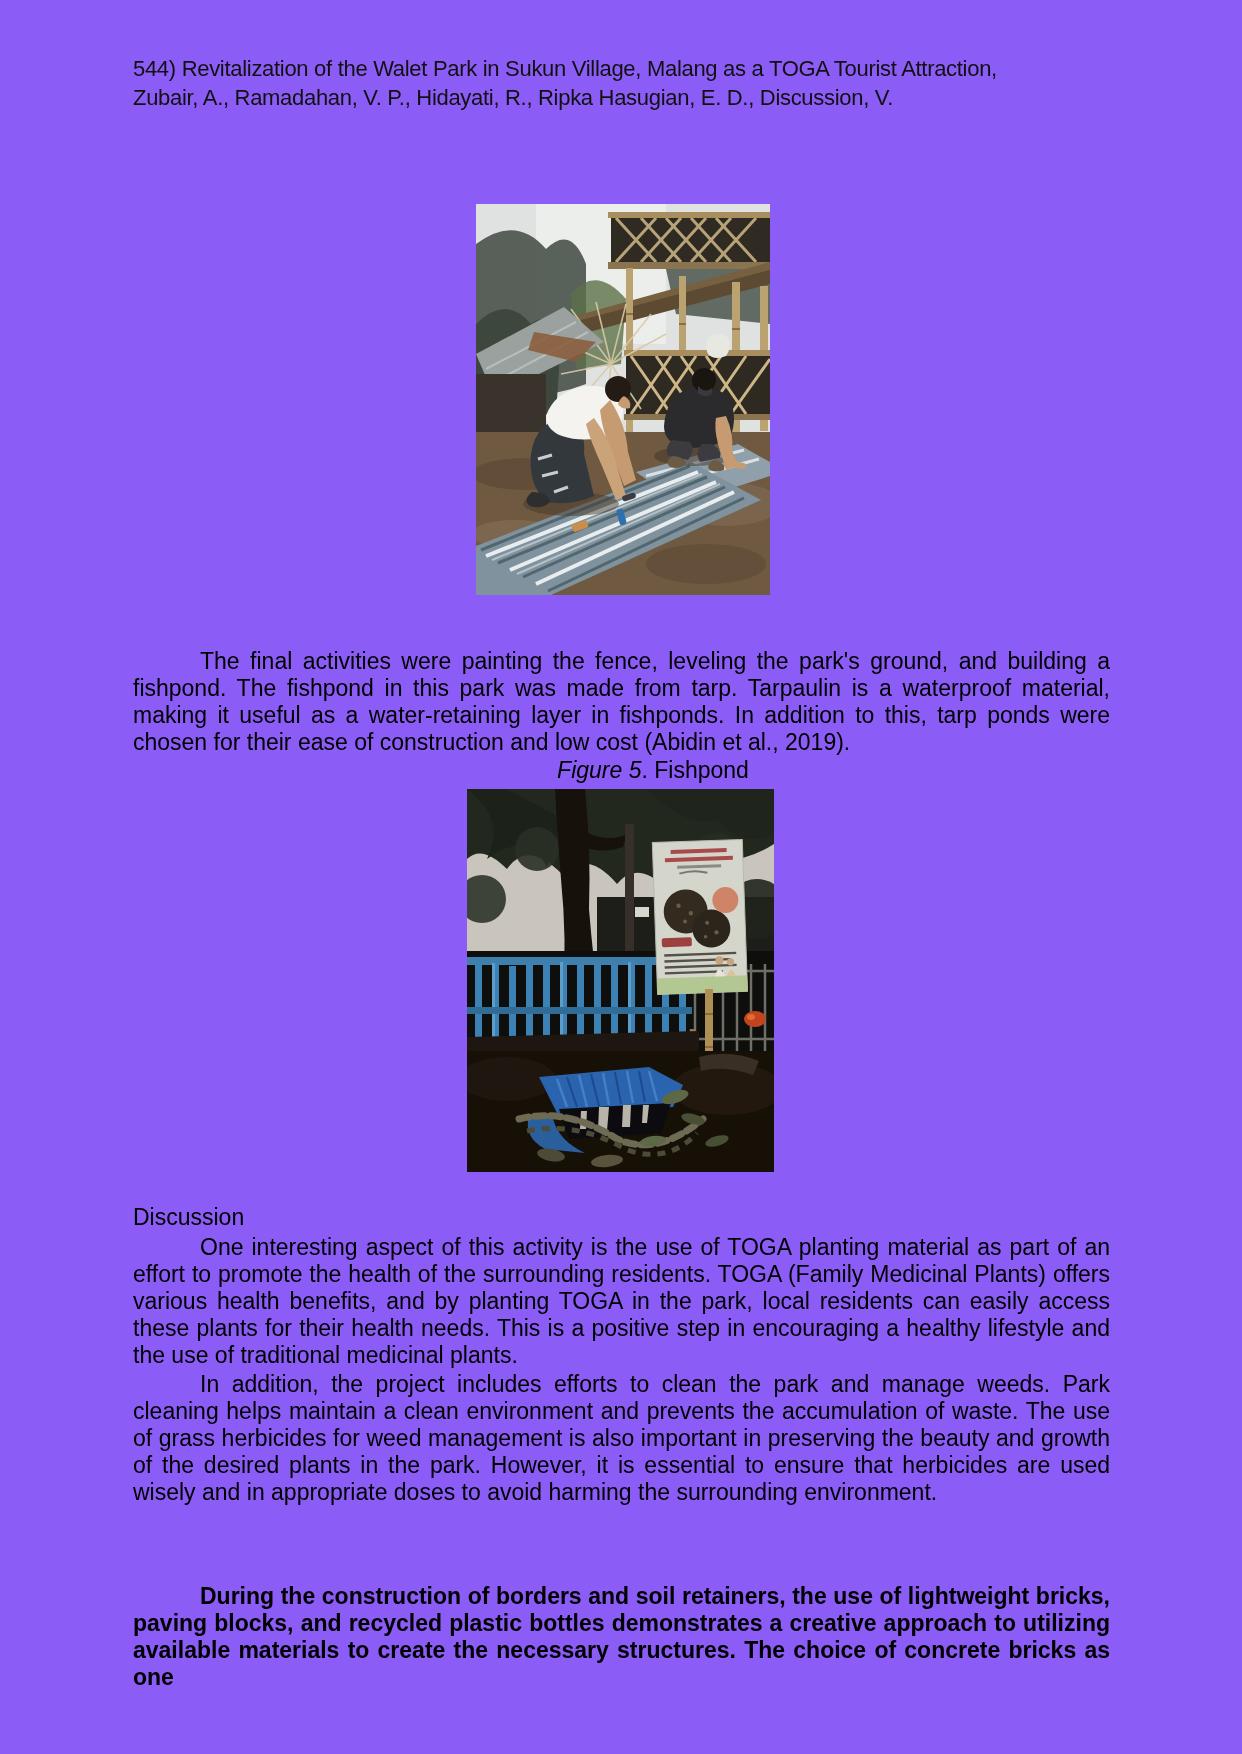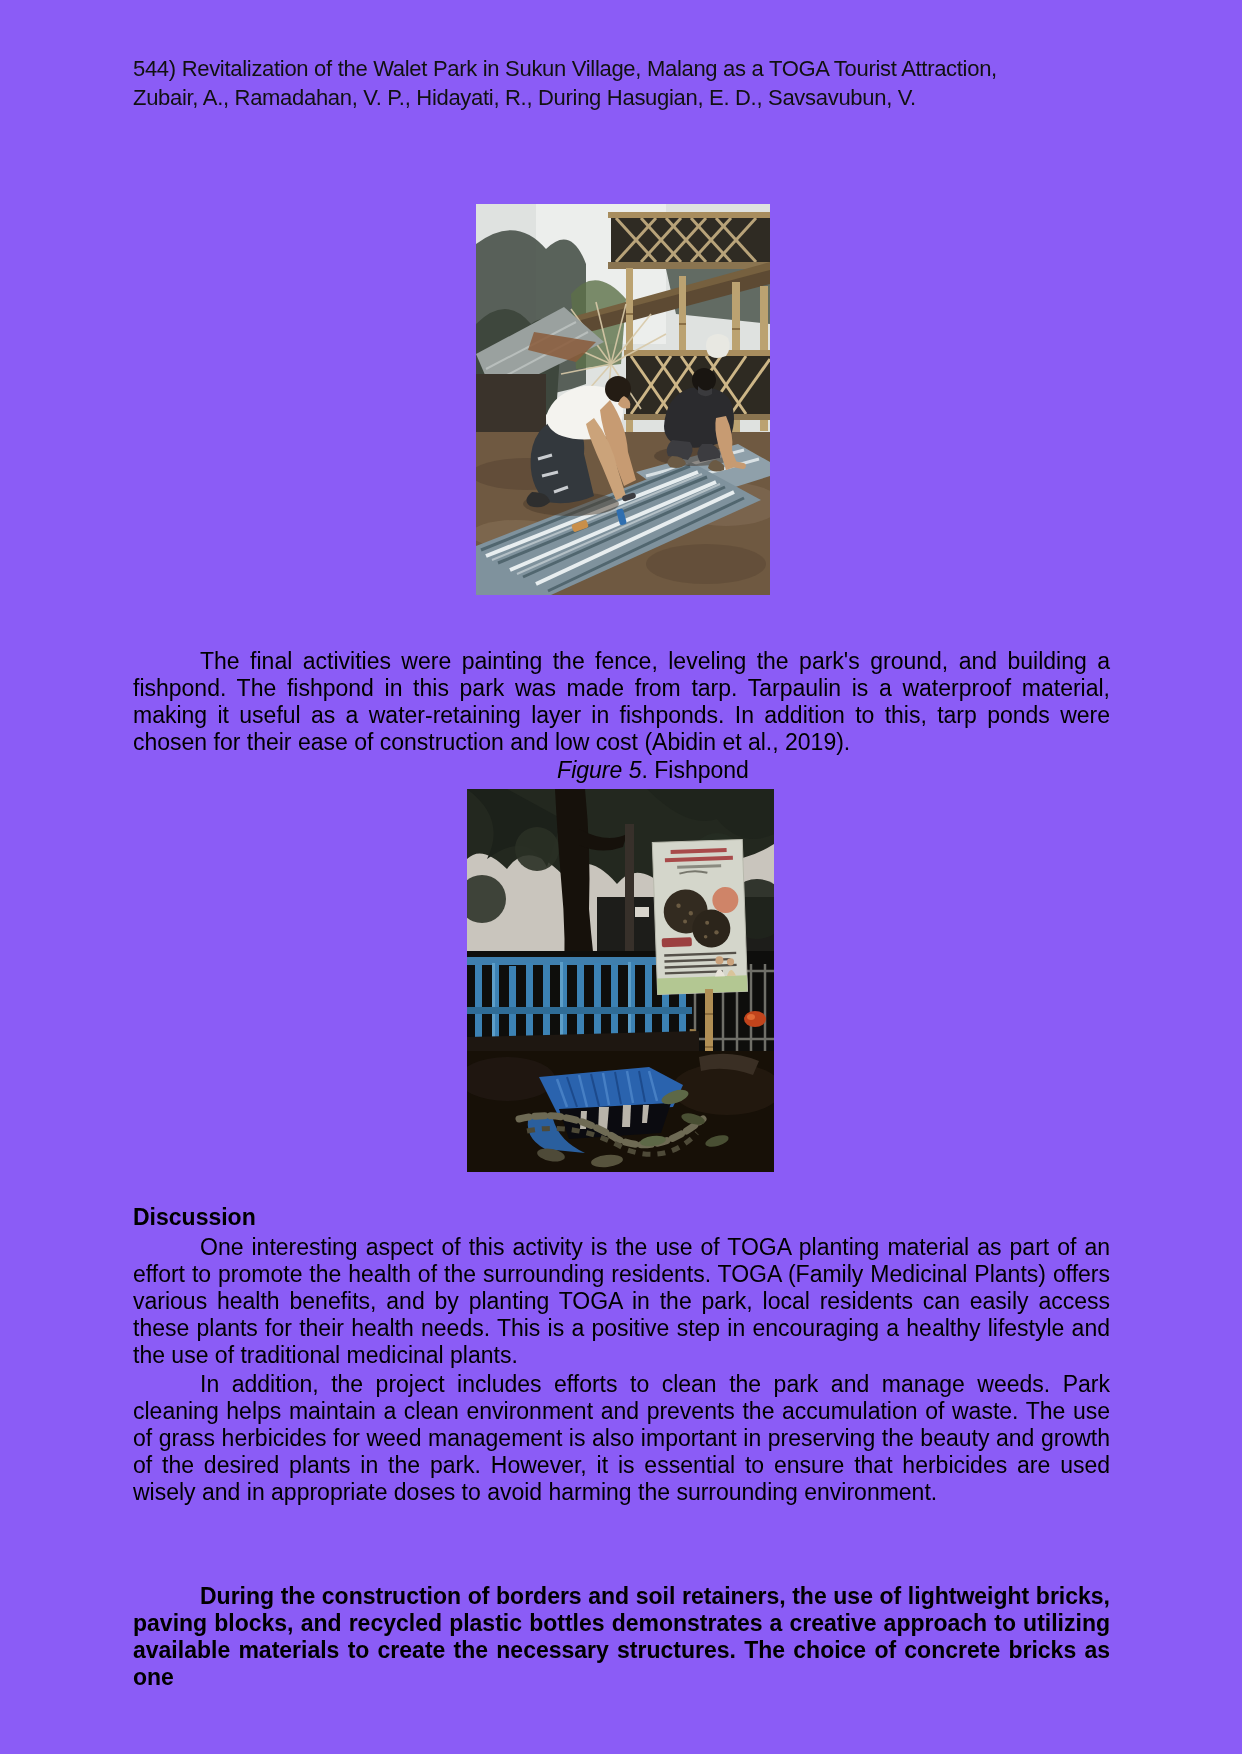--- a/index.html
+++ b/index.html
@@ -40,31 +40,31 @@
     font-size:23px;line-height:27px;
     text-align:center;
     padding-left:32px;
   }
   .caption .fig-label{font-style:italic;}
   .section-heading{
     position:absolute;
     top:1204px;left:133px;
     margin:0;
     font-size:23px;line-height:27px;
-    font-weight:bold;
+    font-weight:normal;
   }
 </style>
 </head>
 <body>
 
 <div class="page">
 
   <div class="running-header">
     <div>544) Revitalization of the Walet Park in Sukun Village, Malang as a TOGA Tourist Attraction,</div>
-    <div>Zubair, A., Ramadahan, V. P., Hidayati, R., During Hasugian, E. D., Savsavubun, V.</div>
+    <div>Zubair, A., Ramadahan, V. P., Hidayati, R., Ripka Hasugian, E. D., Discussion, V.</div>
   </div>
 
   <figure class="figure" style="top:204px;left:476px;">
     <svg width="294" height="391" viewBox="0 0 294 391">
 
       <g>
         <rect x="0" y="0" width="294" height="240" fill="#dfe2e0"></rect>
         <rect x="60" y="0" width="130" height="140" fill="#eceeec"></rect>
       </g>
 

